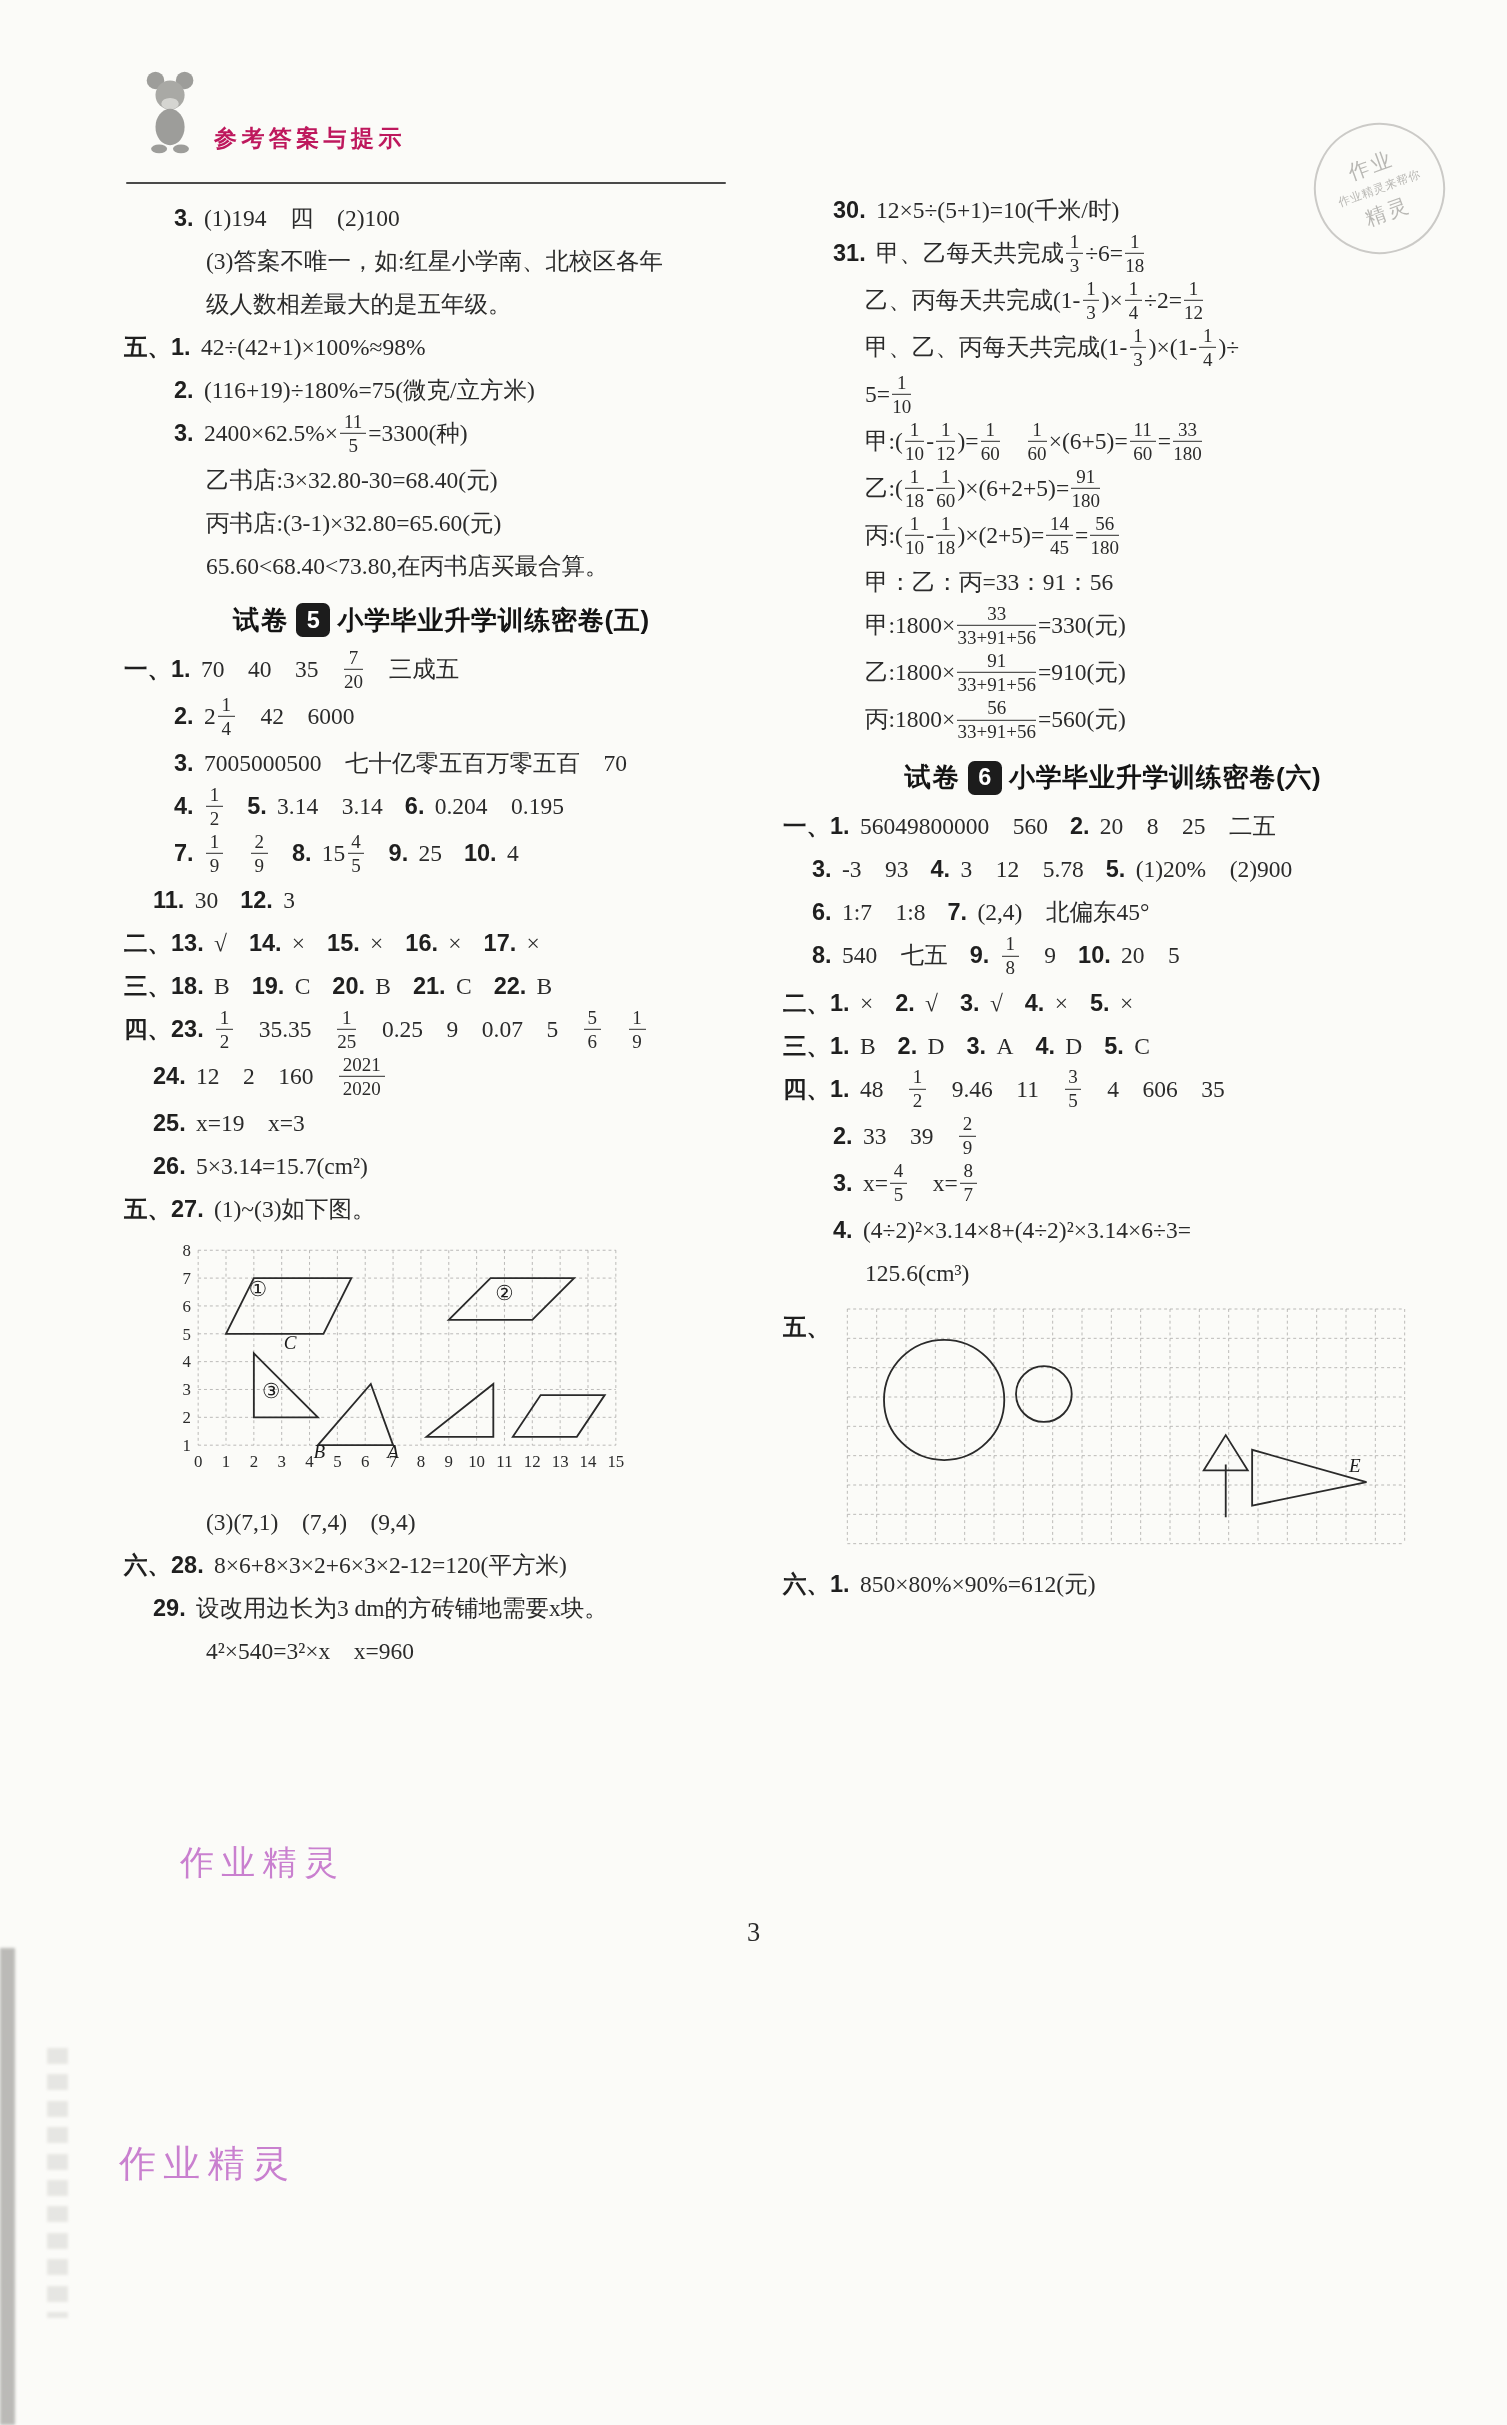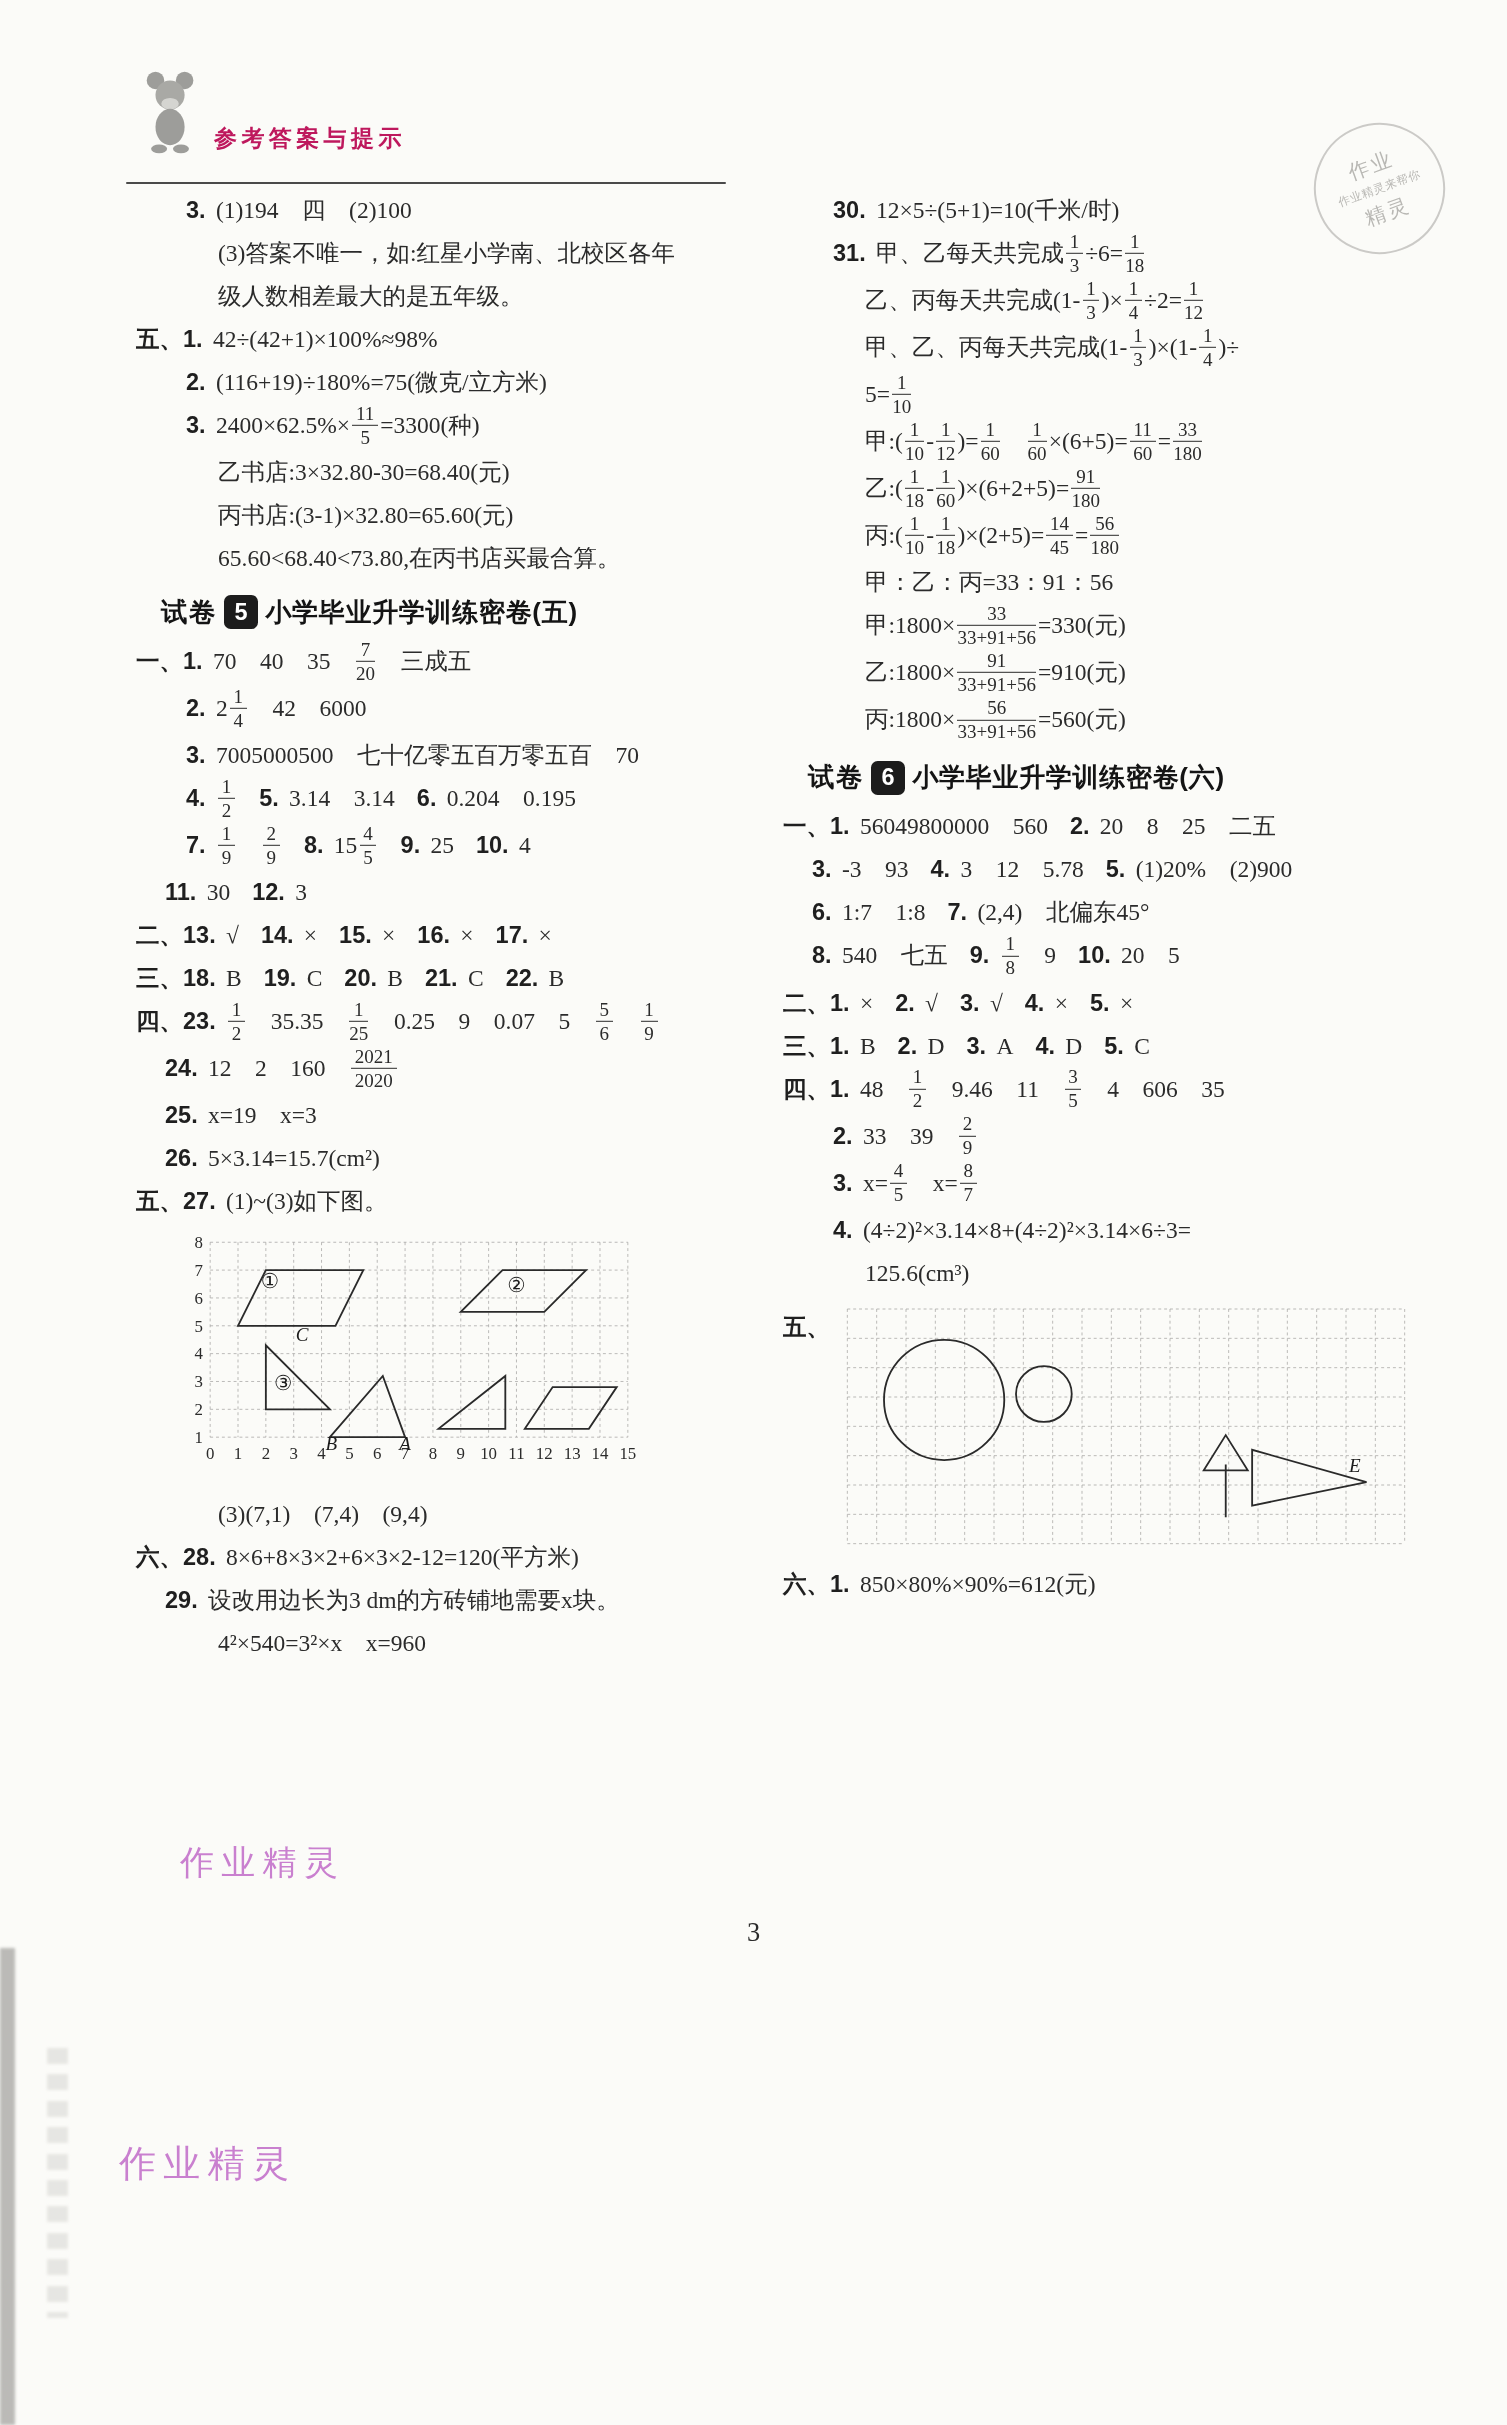--- a/index.html
+++ b/index.html
@@ -15,38 +15,38 @@
   
   .stamp { position:absolute; left:1314px; top:123px; width:131px; height:131px; border:2.2px solid #c0bfbc;
            border-radius:50%; transform:rotate(-20deg); opacity:.8; display:flex; flex-direction:column;
            align-items:center; justify-content:center; gap:2.9px; color:#a8a7a3;
            font-family:"Liberation Sans","DejaVu Sans",sans-serif; }
   .stamp .s1,.stamp .s3 { font-size:20.5px; letter-spacing:2.9px; }
   .stamp .s2 { font-size:11.7px; letter-spacing:0.7px; }
 
   
   .col { position:absolute; top:189px; }
-  #col-left  { left:136px; width:610px; }
+  #col-left  { left:124px; width:610px;margin-top:8px; }
   #col-right { left:783px; width:635px; }
 
   .line { font-size:23.5px; line-height:43px; }
   .ind0 { padding-left:0; }
   .ind1 { padding-left:29px; }
   .ind2 { padding-left:50px; }
   .ind3 { padding-left:82px; }
   .lbl { font-family:"Liberation Sans","DejaVu Sans",sans-serif; font-weight:700; margin-right:10.3px; color:#1f1f1f; }
   .txt + .lbl { margin-left:22px; }
 
   .frac { display:inline-block; vertical-align:middle; text-align:center; line-height:1.05;
           font-size:19px; margin:1.5px 2.2px; transform:translateY(-2.2px); }
   .fnum { display:block; padding:0 3.7px 1.5px; border-bottom:1.5px solid #2b2b2b; }
   .fden { display:block; padding-top:1.5px; }
 
   .heading { display:flex; align-items:center; margin:14.7px 0 10.3px; padding-left:25px;
-             font-family:"Liberation Sans","DejaVu Sans",sans-serif; font-weight:700; color:#141414; }
+             font-family:"Liberation Sans","DejaVu Sans",sans-serif; font-weight:700; color:#141414;justify-content:center; }
   .h-prefix { font-size:26.4px; letter-spacing:1.5px; }
   .badge { display:inline-flex; align-items:center; justify-content:center; width:34px; height:34px;
            margin:0 7.3px; background:#1c1c1c; color:#ffffff; border-radius:6.6px; font-size:23.5px; }
   .h-title { font-size:26px; letter-spacing:0.7px; }
 
   .diagram-row { display:flex; align-items:flex-start; margin:8.8px 0 5.9px; }
   .diagram-row.indent { padding-left:43px; }
   .diagram-row .lbl { margin-top:2.9px; }
   svg .grid  { stroke:#a3a2a0; stroke-width:1; stroke-dasharray:4 4; fill:none; }
   svg .shape { stroke:#2a2a2a; stroke-width:2.5; fill:none; }

